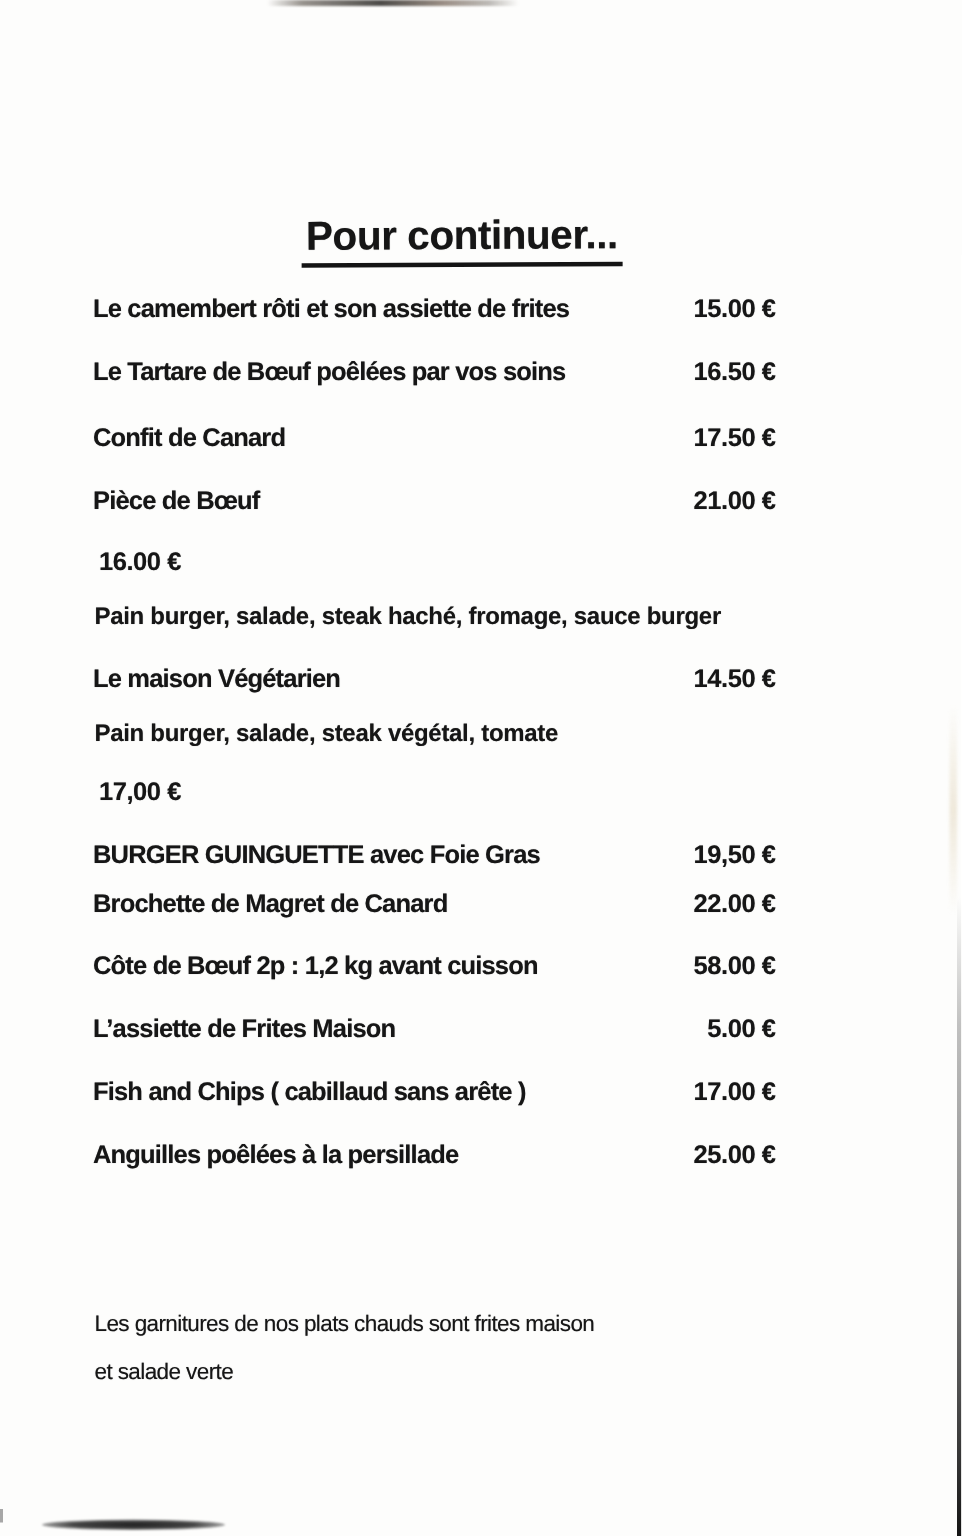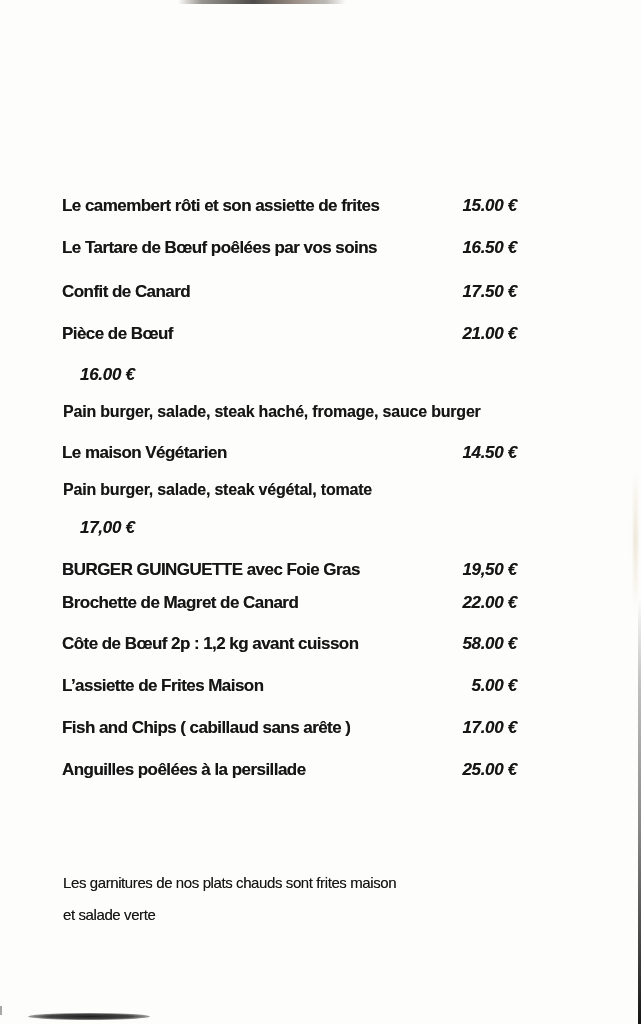--- a/index.html
+++ b/index.html
@@ -38,21 +38,21 @@
     right: 124px;
     display: flex;
     justify-content: space-between;
     align-items: flex-start;
     font-size: 17px;
     font-weight: bold;
     line-height: 24px;
     letter-spacing: -0.55px;
     white-space: nowrap;
   }
-  .row .price { margin-left: 18px; letter-spacing: -0.3px; font-style: italic; }
+  .row .price { margin-left: 4px; letter-spacing: -0.3px; }
   .note {
     position: absolute;
     left: 63px;
     font-size: 16px;
     font-weight: bold;
     line-height: 20px;
     letter-spacing: -0.2px;
     white-space: nowrap;
   }
   .footer-note {
@@ -90,20 +90,23 @@
   .left-edge-mark {
     left: 0; top: 1006px; width: 2px; height: 9px;
     background: rgba(110,110,110,0.6);
   }
 </style>
 </head>
 <body>
 
 <div class="page">
 
+  <div class="menu-title-wrap">
+    <span class="menu-title">Pour continuer...</span>
+  </div>
 
   <div class="row" style="top:194px">
     <span>Le camembert rôti et son assiette de frites</span>
     <span class="price">15.00 €</span>
   </div>
 
   <div class="row" style="top:236px">
     <span>Le Tartare de Bœuf poêlées par vos soins</span>
     <span class="price">16.50 €</span>
   </div>

